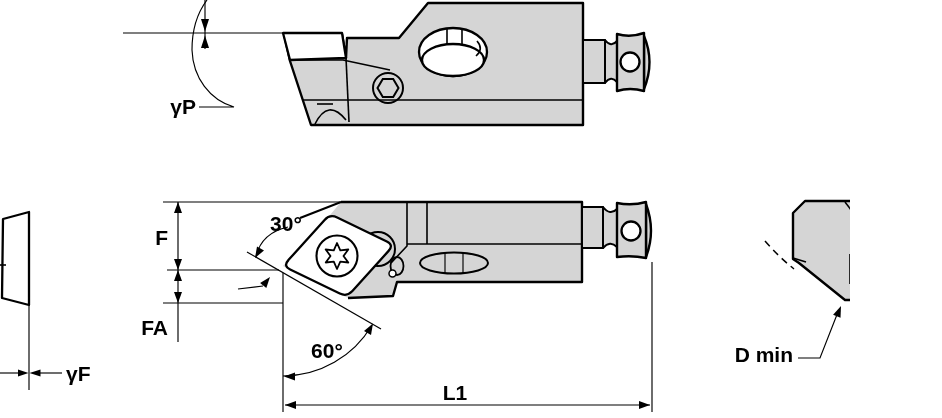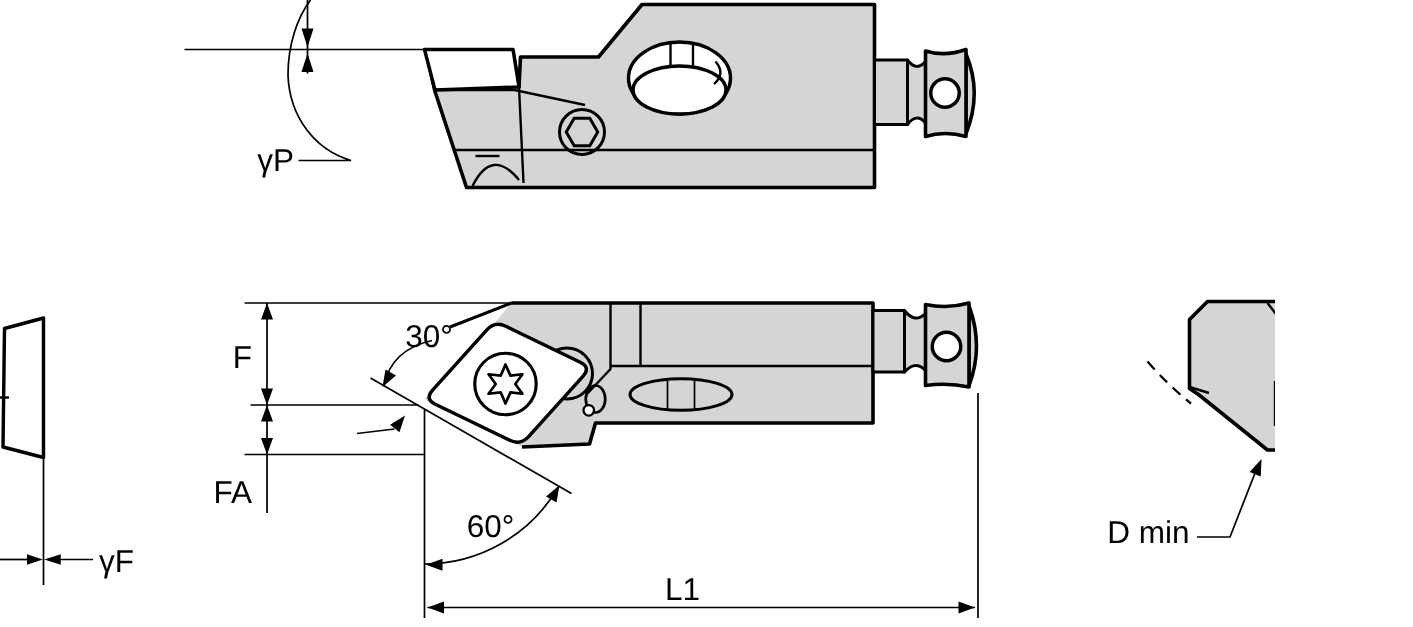--- a/index.html
+++ b/index.html
@@ -1,16 +1,16 @@
 <!DOCTYPE html>
 <html style="--bg: #ffffff; --line: #000000; --gray: #d5d5d5; --white: #ffffff;"><head>
 <meta charset="utf-8">
 <style>
   html,body{margin:0;padding:0;background:#fff;}
-  .canvas{position:relative;width:850px;height:418px;background:var(--bg,#fff);overflow:hidden;}
+  .canvas{position:relative;width:850px;height:418px;background:var(--bg,#fff);overflow:hidden;font-weight:bold;}
   svg{display:block;}
   text{font-family:"Liberation Sans", sans-serif;font-size:21px;fill:var(--line,#000);}
   .outline{stroke:var(--line,#000);stroke-width:2.4;fill:none;stroke-linejoin:round;}
   .outline-f{stroke:var(--line,#000);stroke-width:2.4;fill:var(--gray,#d5d5d5);stroke-linejoin:round;}
   .fillonly{fill:var(--gray,#d5d5d5);stroke:none;}
   .white-f{stroke:var(--line,#000);stroke-width:2.3;fill:var(--white,#fff);stroke-linejoin:round;}
   .inner{stroke:var(--line,#000);stroke-width:1.6;fill:none;}
   .dim{stroke:var(--line,#000);stroke-width:1.15;fill:none;}
   .arrow{fill:var(--line,#000);stroke:none;}
   .dash{stroke:var(--line,#000);stroke-width:1.5;fill:none;stroke-dasharray:7 5;}

